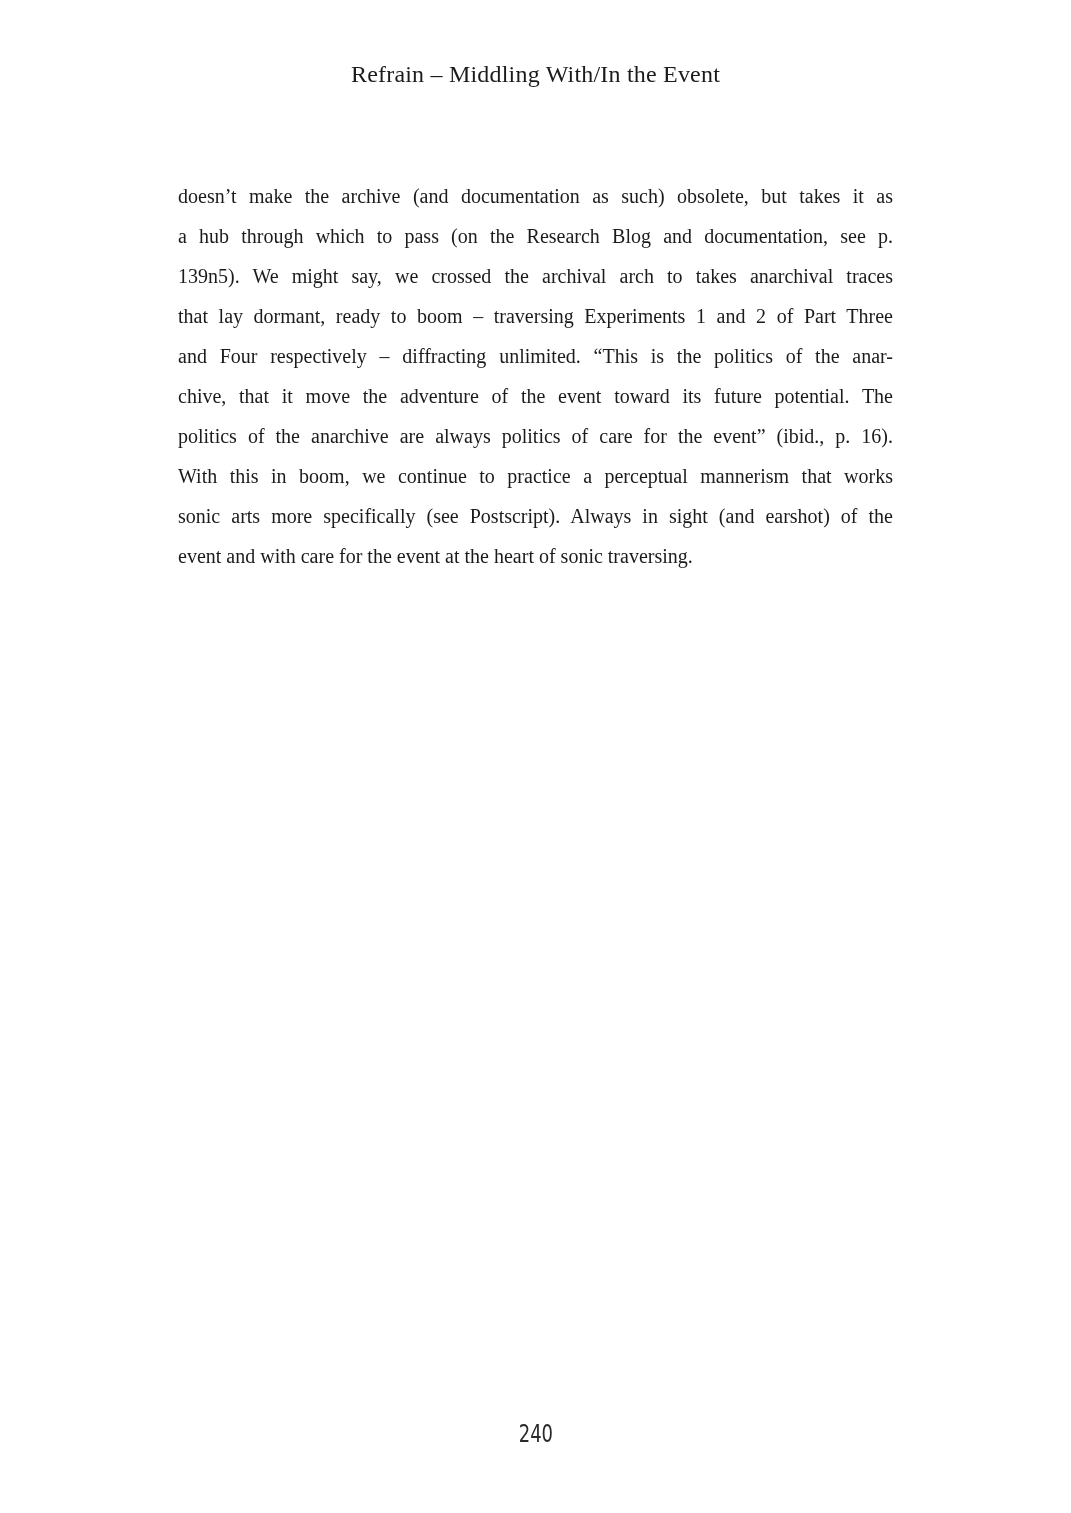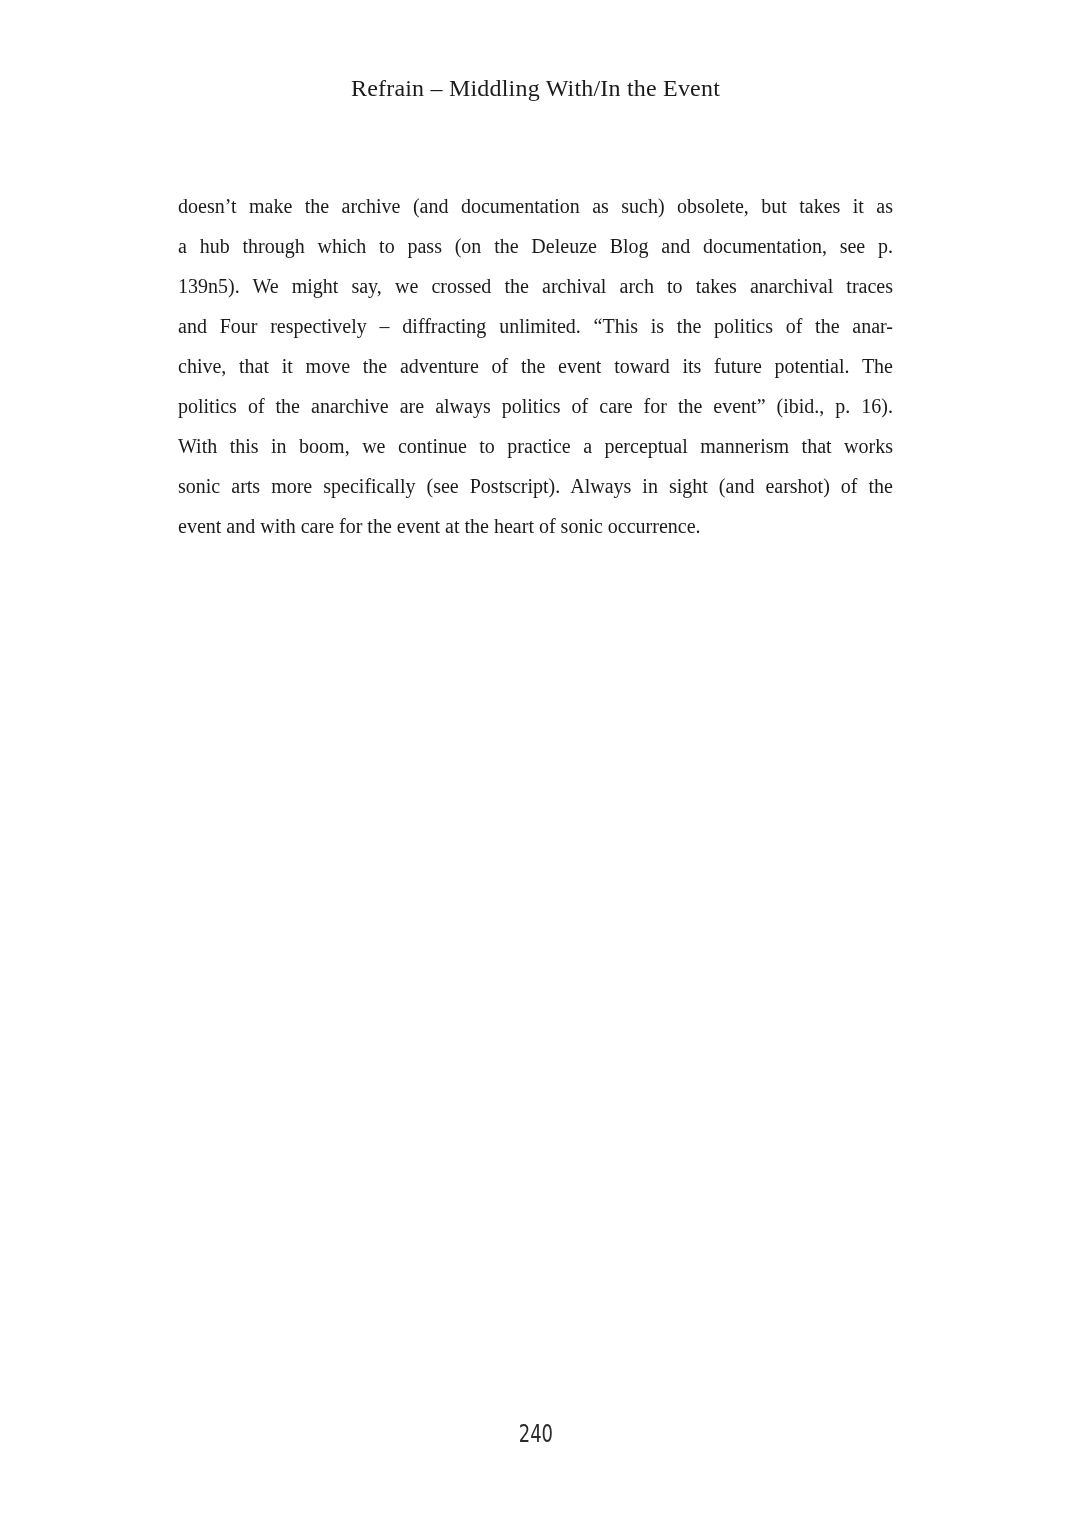--- a/index.html
+++ b/index.html
@@ -10,31 +10,31 @@
   body {
     width: 1071px;
     height: 1513px;
     position: relative;
     font-family: "Liberation Serif", "DejaVu Serif", serif;
     color: #1b1b1b;
     overflow: hidden;
   }
   .running-header {
     position: absolute;
-    top: 72px;
+    top: 58px;
     left: 0;
     width: 1071px;
     text-align: center;
     font-size: 24px;
     line-height: 32px;
     letter-spacing: 0.2px;
   }
   .text-block {
     position: absolute;
-    top: 186px;
+    top: 176px;
     left: 178px;
     width: 715px;
     font-size: 20px;
   }
   .paragraph {
     margin: 0;
   }
   .line {
     height: 40px;
     line-height: 40px;
@@ -67,26 +67,27 @@
   }
 </style>
 </head>
 <body>
 
 <div class="running-header">Refrain – Middling With/In the Event</div>
 
 <div class="text-block">
     <div class="paragraph">
       <div class="line justify"><span class="">doesn’t make the archive (and documentation as such) obsolete, but takes it as</span></div>
-      <div class="line justify"><span class="">a hub through which to pass (on the Deleuze Blog and documentation, see p.</span></div>
+      <div class="line justify"><span class="">a hub through which to pass (on the Research Blog and documentation, see p.</span></div>
       <div class="line justify"><span class="">139n5). We might say, we crossed the archival arch to takes </span><span class="italic">an</span><span class="">archival traces</span></div>
+      <div class="line justify"><span class="">that lay dormant, ready to boom – traversing Experiments 1 and 2 of Part Three</span></div>
       <div class="line justify"><span class="">and Four respectively – diffracting unlimited. “This is the politics of the anar-</span></div>
       <div class="line justify"><span class="">chive, that it move the adventure of the event toward its future potential. The</span></div>
       <div class="line justify"><span class="">politics of the anarchive are always politics of care for the event” (ibid., p. 16).</span></div>
       <div class="line justify"><span class="">With this in boom, we continue to practice a perceptual mannerism that works</span></div>
       <div class="line justify"><span class="">sonic arts more specifically (see Postscript). Always in sight (and earshot) of the</span></div>
-      <div class="line"><span class="">event and with care for the event at the heart of sonic occurrence.</span></div>
+      <div class="line"><span class="">event and with care for the event at the heart of sonic traversing.</span></div>
     </div>
   </div>
 
 <div class="page-footer">
   <span class="page-number">240</span>
 </div>
 
 </body></html>

